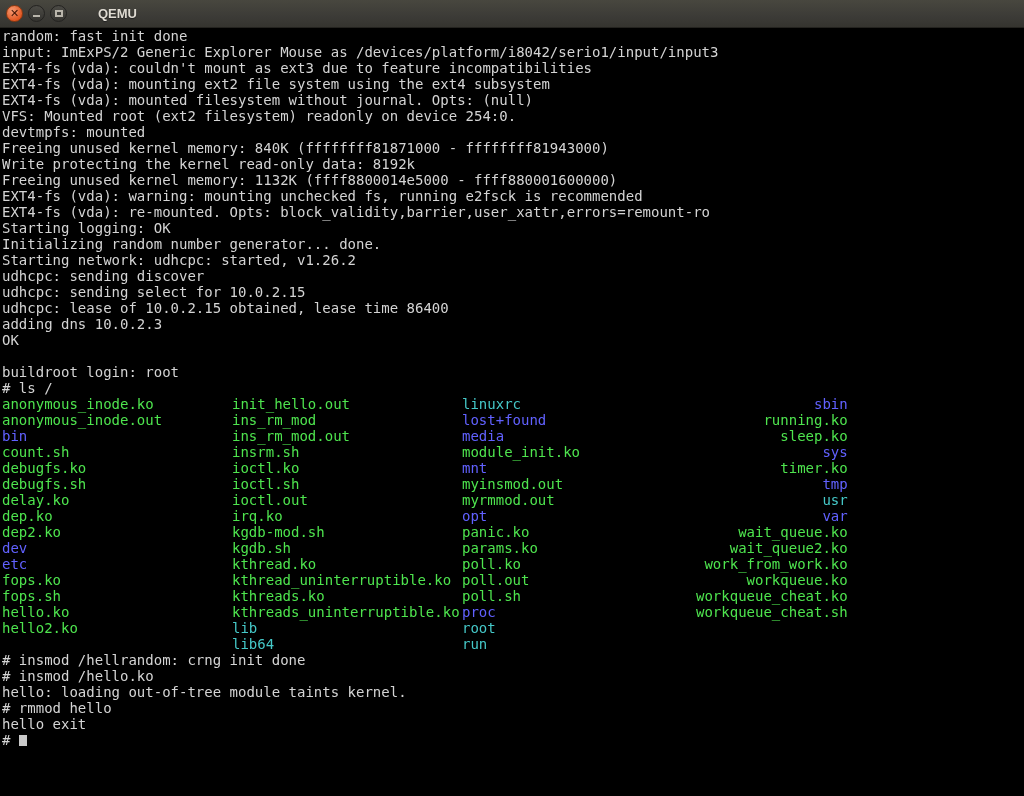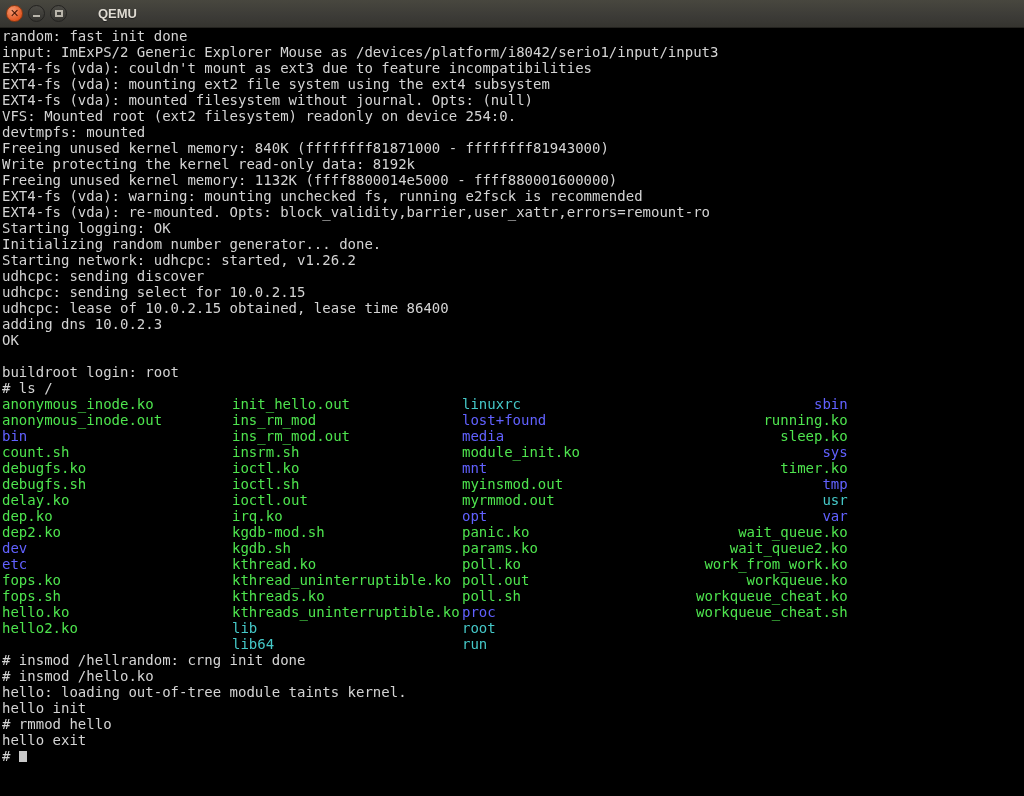--- a/index.html
+++ b/index.html
@@ -172,20 +172,19 @@
           <div class="ls-entry exec">work_from_work.ko</div>
           <div class="ls-entry exec">workqueue.ko</div>
           <div class="ls-entry exec">workqueue_cheat.ko</div>
           <div class="ls-entry exec">workqueue_cheat.sh</div>
         </div>
       </div>
     <div>
         <div class="tline"># insmod /hellrandom: crng init done</div>
         <div class="tline"># insmod /hello.ko</div>
         <div class="tline">hello: loading out-of-tree module taints kernel.</div>
-        <div class="tline">hello init</div>
         <div class="tline"># rmmod hello</div>
         <div class="tline">hello exit</div>
       </div>
     <div class="tline"><span># </span><span class="cursor"></span></div>
   </div>
 
 </div>
 
 </body></html>

